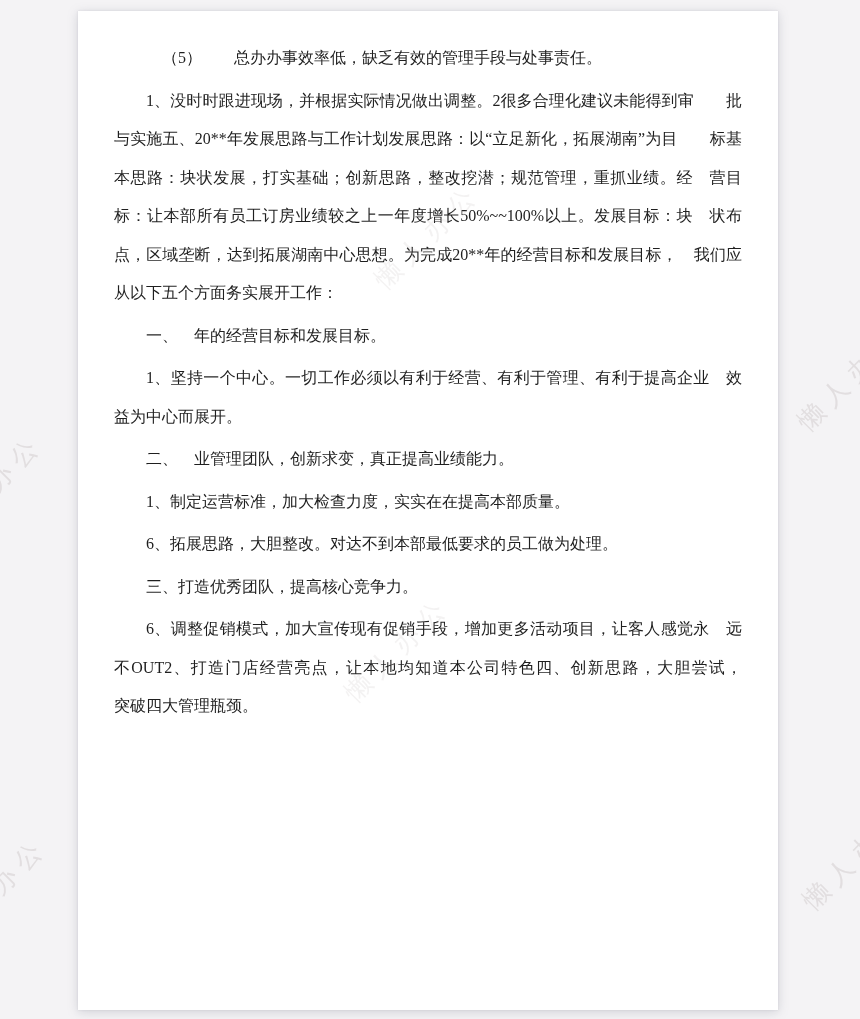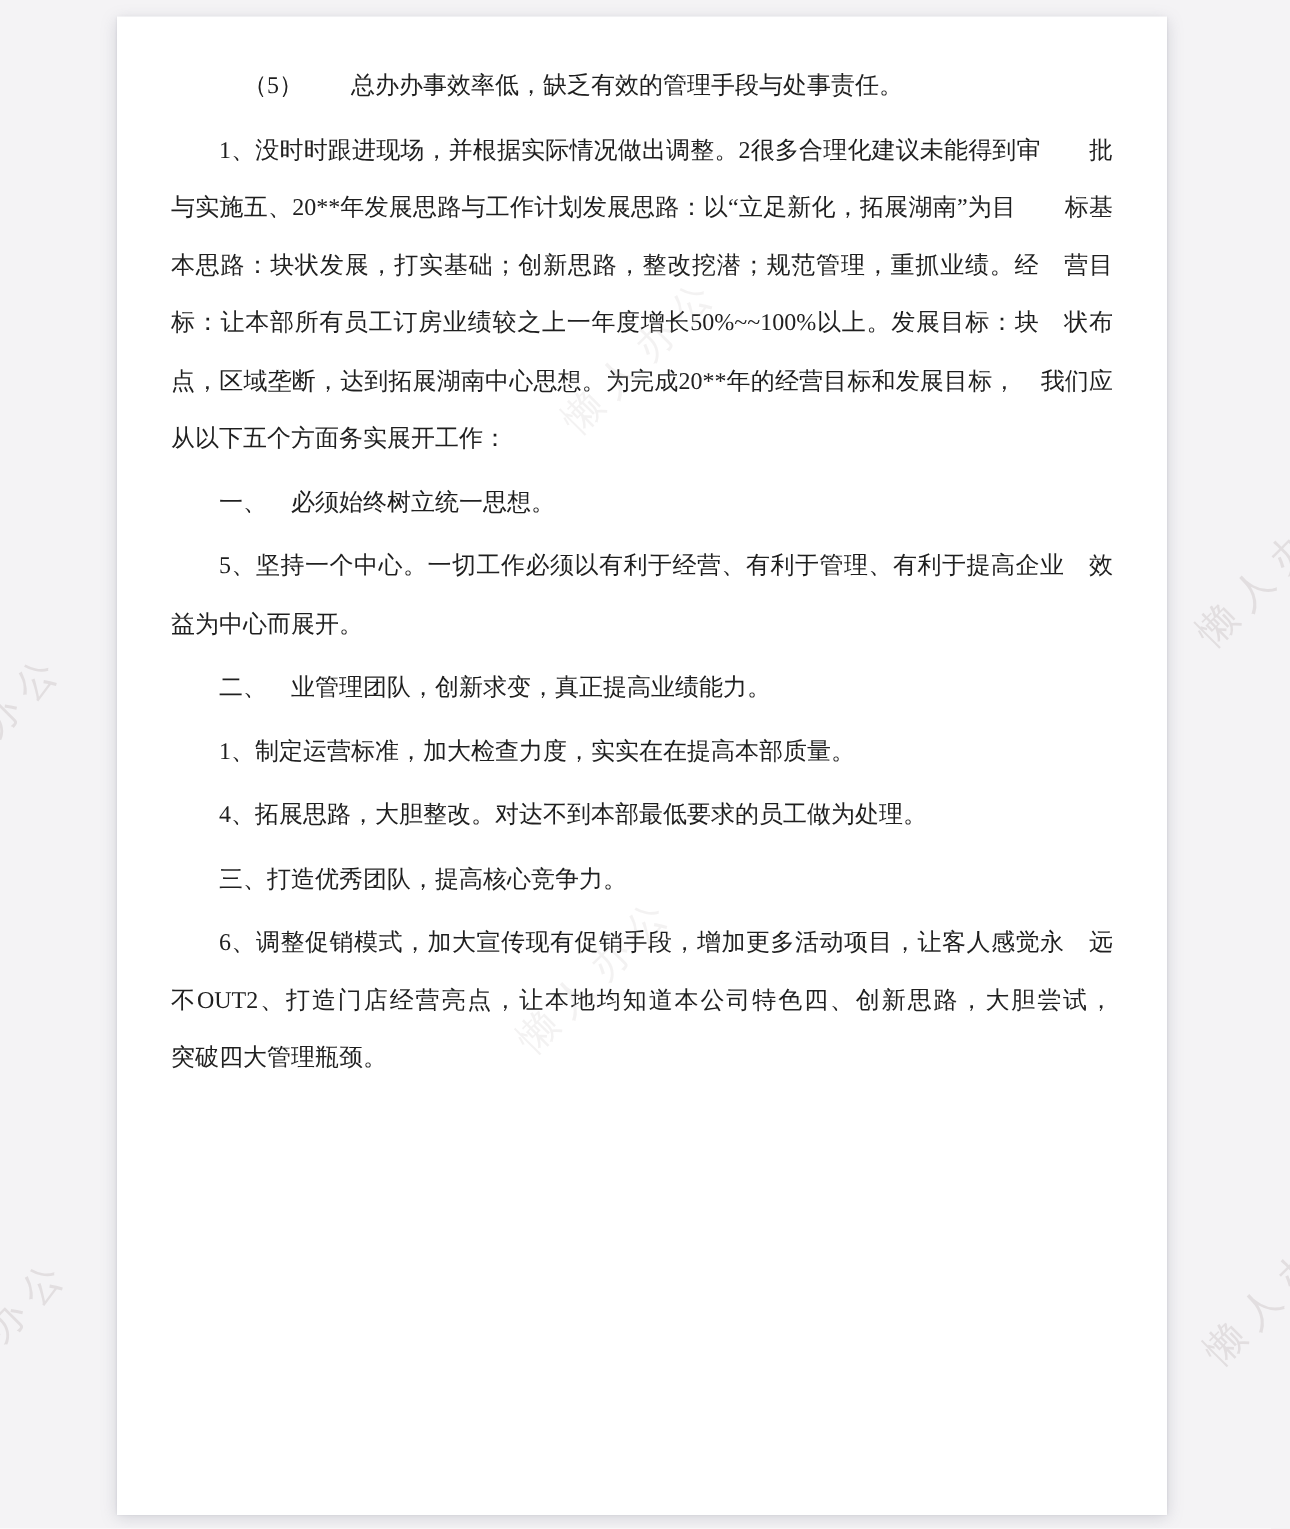--- a/index.html
+++ b/index.html
@@ -63,25 +63,25 @@
   .wm-6 { left: 787px; top: 838px; }
 </style>
 </head>
 <body>
 
 <div class="canvas">
 
   <div class="paper">
     <p class="para indent-3">（5）　　总办办事效率低，缺乏有效的管理手段与处事责任。</p>
     <p class="para">1、没时时跟进现场，并根据实际情况做出调整。2很多合理化建议未能得到审　　批与实施五、20**年发展思路与工作计划发展思路：以“立足新化，拓展湖南”为目　　标基本思路：块状发展，打实基础；创新思路，整改挖潜；规范管理，重抓业绩。经　营目标：让本部所有员工订房业绩较之上一年度增长50%~~100%以上。发展目标：块　状布点，区域垄断，达到拓展湖南中心思想。为完成20**年的经营目标和发展目标，　我们应从以下五个方面务实展开工作：</p>
-    <p class="para">一、　必须始终树立统一思想。</p>
-    <p class="para">5、坚持一个中心。一切工作必须以有利于经营、有利于管理、有利于提高企业　效益为中心而展开。</p>
+    <p class="para">一、　年的经营目标和发展目标。</p>
+    <p class="para">1、坚持一个中心。一切工作必须以有利于经营、有利于管理、有利于提高企业　效益为中心而展开。</p>
     <p class="para">二、　业管理团队，创新求变，真正提高业绩能力。</p>
     <p class="para">1、制定运营标准，加大检查力度，实实在在提高本部质量。</p>
-    <p class="para">4、拓展思路，大胆整改。对达不到本部最低要求的员工做为处理。</p>
+    <p class="para">6、拓展思路，大胆整改。对达不到本部最低要求的员工做为处理。</p>
     <p class="para">三、打造优秀团队，提高核心竞争力。</p>
     <p class="para">6、调整促销模式，加大宣传现有促销手段，增加更多活动项目，让客人感觉永　远不OUT2、打造门店经营亮点，让本地均知道本公司特色四、创新思路，大胆尝试，　　突破四大管理瓶颈。</p>
   </div>
 
   <div class="wm wm-page wm-1">懒人办公</div>
   <div class="wm wm-page wm-2">懒人办公</div>
   <div class="wm wm-edge wm-3">懒人办公</div>
   <div class="wm wm-edge wm-4">懒人办公</div>
   <div class="wm wm-edge wm-5">懒人办公</div>
   <div class="wm wm-edge wm-6">懒人办公</div>

